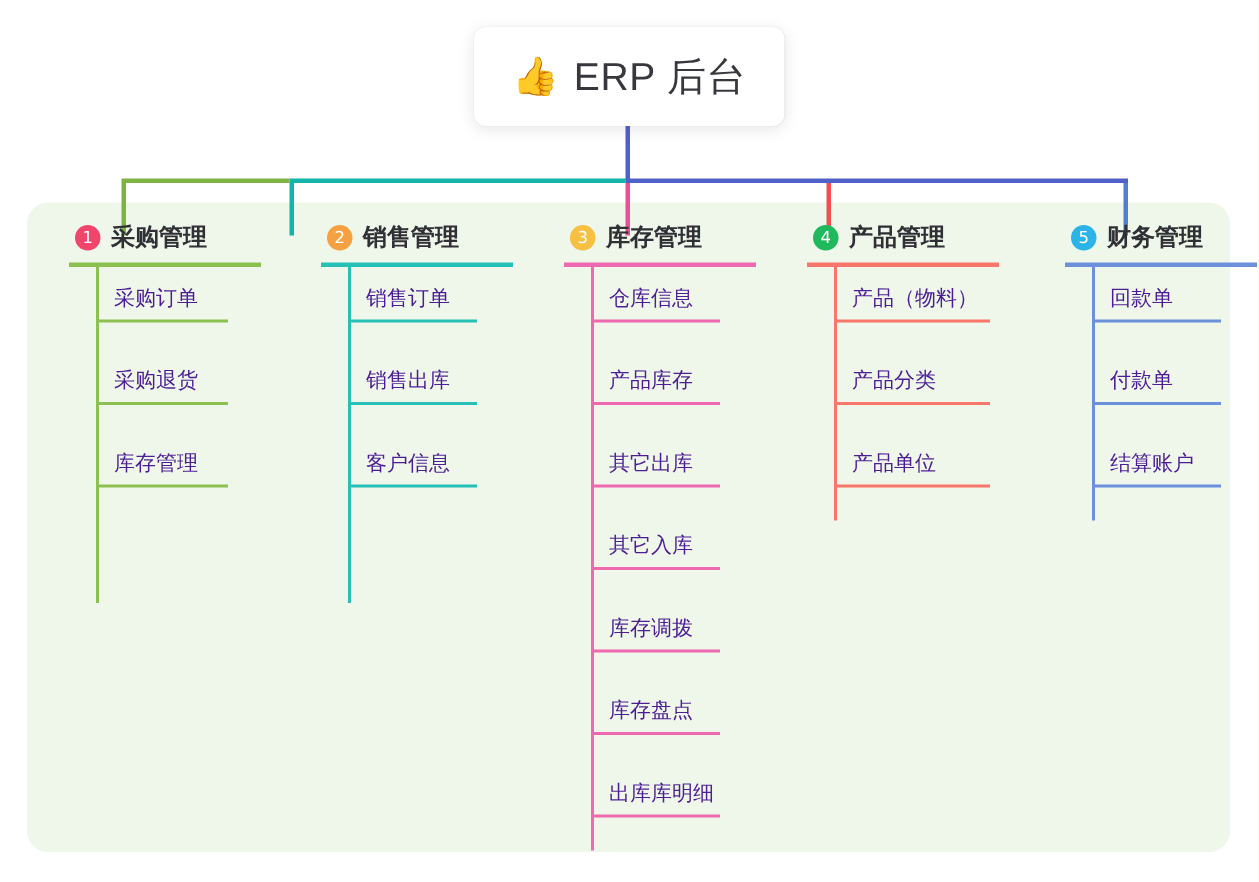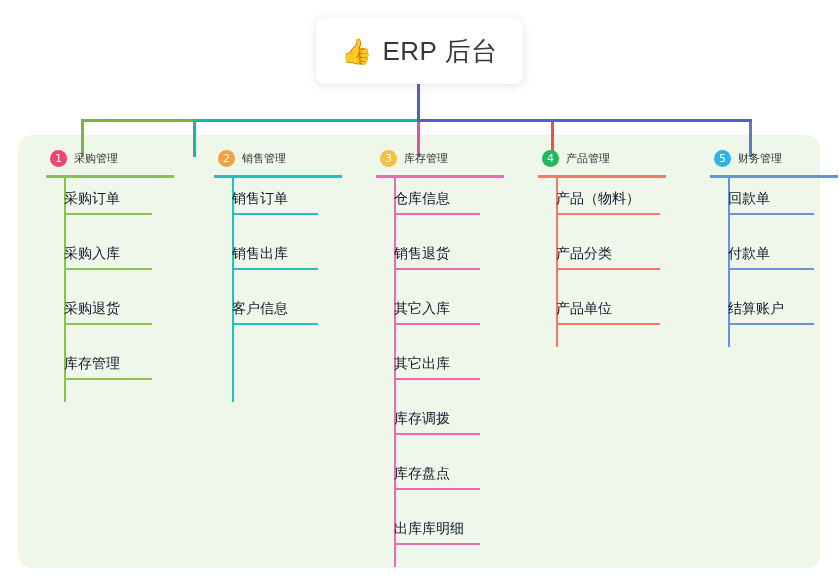--- a/index.html
+++ b/index.html
@@ -107,23 +107,24 @@
     height: 17px;
     border-radius: 50%;
     color: #ffffff;
     font-size: 11px;
     line-height: 17px;
     text-align: center;
     flex: 0 0 auto;
     font-family: "DejaVu Sans", sans-serif;
   }
   .col-title {
-    font-size: 11px;
+    font-size: 16px;
     color: #2f2f35;
     white-space: nowrap;
+    font-weight: bold;
   }
   .head-rule {
     position: absolute;
     left: 18px;
     top: 33px;
     width: 128px;
     height: 3px;
   }
 
   .spine {
@@ -139,24 +140,24 @@
     padding: 0;
     list-style: none;
   }
   .item {
     position: relative;
     height: 55px;
     box-sizing: border-box;
   }
   .item-label {
     position: absolute;
-    left: 36px;
+    left: 48px;
     top: 16px;
     font-size: 14px;
-    color: #0f172a;
+    color: #4c1d95;
     white-space: nowrap;
   }
   .item-rule {
     position: absolute;
     left: 36px;
     top: 39px;
     width: 86px;
     height: 2px;
   }
 
@@ -196,24 +197,20 @@
           <span class="col-title">采购管理</span>
           <div class="head-rule" style="background: rgb(140, 193, 82);"></div>
         </div>
         <div class="spine" style="background: rgb(140, 193, 82); height: 224px;"></div>
         <ul class="items">
           <li class="item">
             <span class="item-label">采购订单</span>
             <div class="item-rule" style="background: rgb(140, 193, 82);"></div>
           </li>
           <li class="item">
-            <span class="item-label">采购入库</span>
-            <div class="item-rule" style="background: rgb(140, 193, 82);"></div>
-          </li>
-          <li class="item">
             <span class="item-label">采购退货</span>
             <div class="item-rule" style="background: rgb(140, 193, 82);"></div>
           </li>
           <li class="item">
             <span class="item-label">库存管理</span>
             <div class="item-rule" style="background: rgb(140, 193, 82);"></div>
           </li>
         </ul>
       </div>
       <div class="column col-2" style="left: 196px;">
@@ -244,29 +241,29 @@
           <span class="col-title">库存管理</span>
           <div class="head-rule" style="background: rgb(239, 105, 176);"></div>
         </div>
         <div class="spine" style="background: rgb(239, 105, 176); height: 389px;"></div>
         <ul class="items">
           <li class="item">
             <span class="item-label">仓库信息</span>
             <div class="item-rule" style="background: rgb(239, 105, 176);"></div>
           </li>
           <li class="item">
-            <span class="item-label">销售退货</span>
+            <span class="item-label">产品库存</span>
+            <div class="item-rule" style="background: rgb(239, 105, 176);"></div>
+          </li>
+          <li class="item">
+            <span class="item-label">其它出库</span>
             <div class="item-rule" style="background: rgb(239, 105, 176);"></div>
           </li>
           <li class="item">
             <span class="item-label">其它入库</span>
-            <div class="item-rule" style="background: rgb(239, 105, 176);"></div>
-          </li>
-          <li class="item">
-            <span class="item-label">其它出库</span>
             <div class="item-rule" style="background: rgb(239, 105, 176);"></div>
           </li>
           <li class="item">
             <span class="item-label">库存调拨</span>
             <div class="item-rule" style="background: rgb(239, 105, 176);"></div>
           </li>
           <li class="item">
             <span class="item-label">库存盘点</span>
             <div class="item-rule" style="background: rgb(239, 105, 176);"></div>
           </li>

